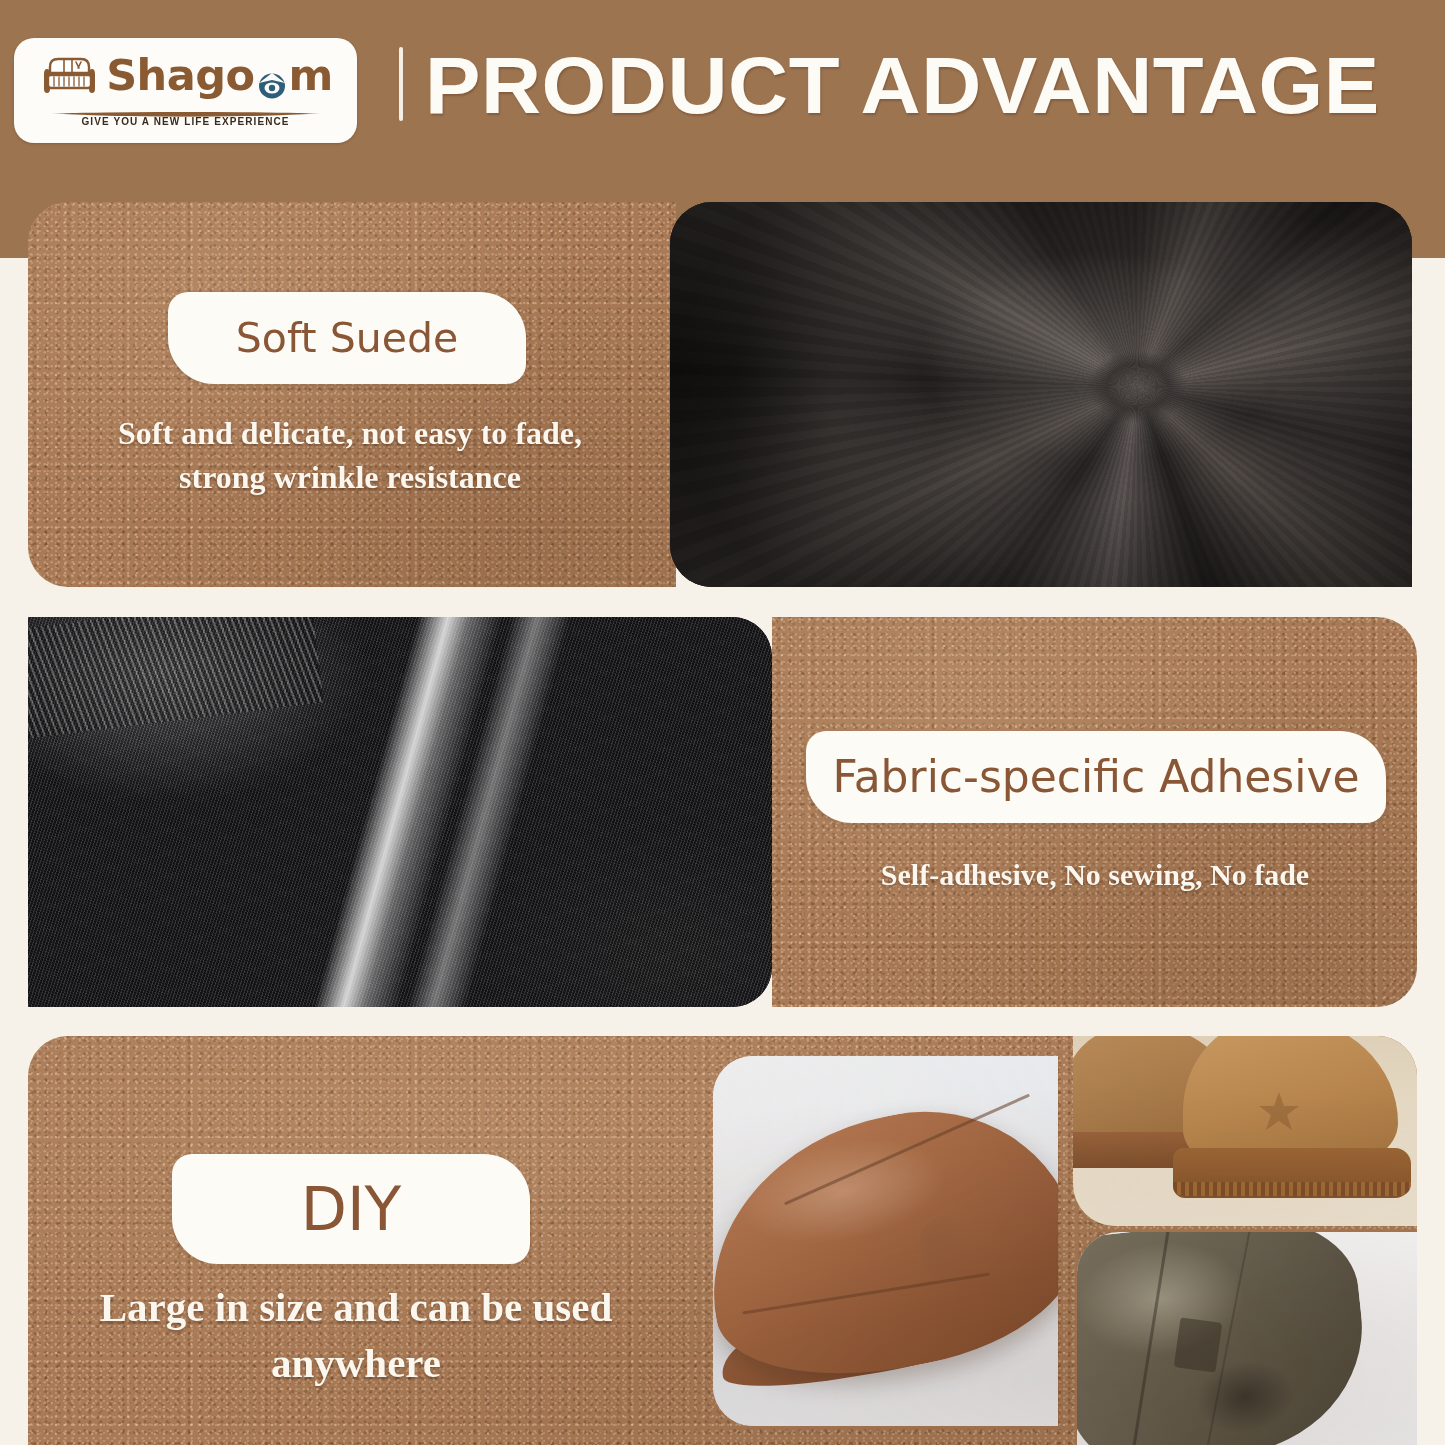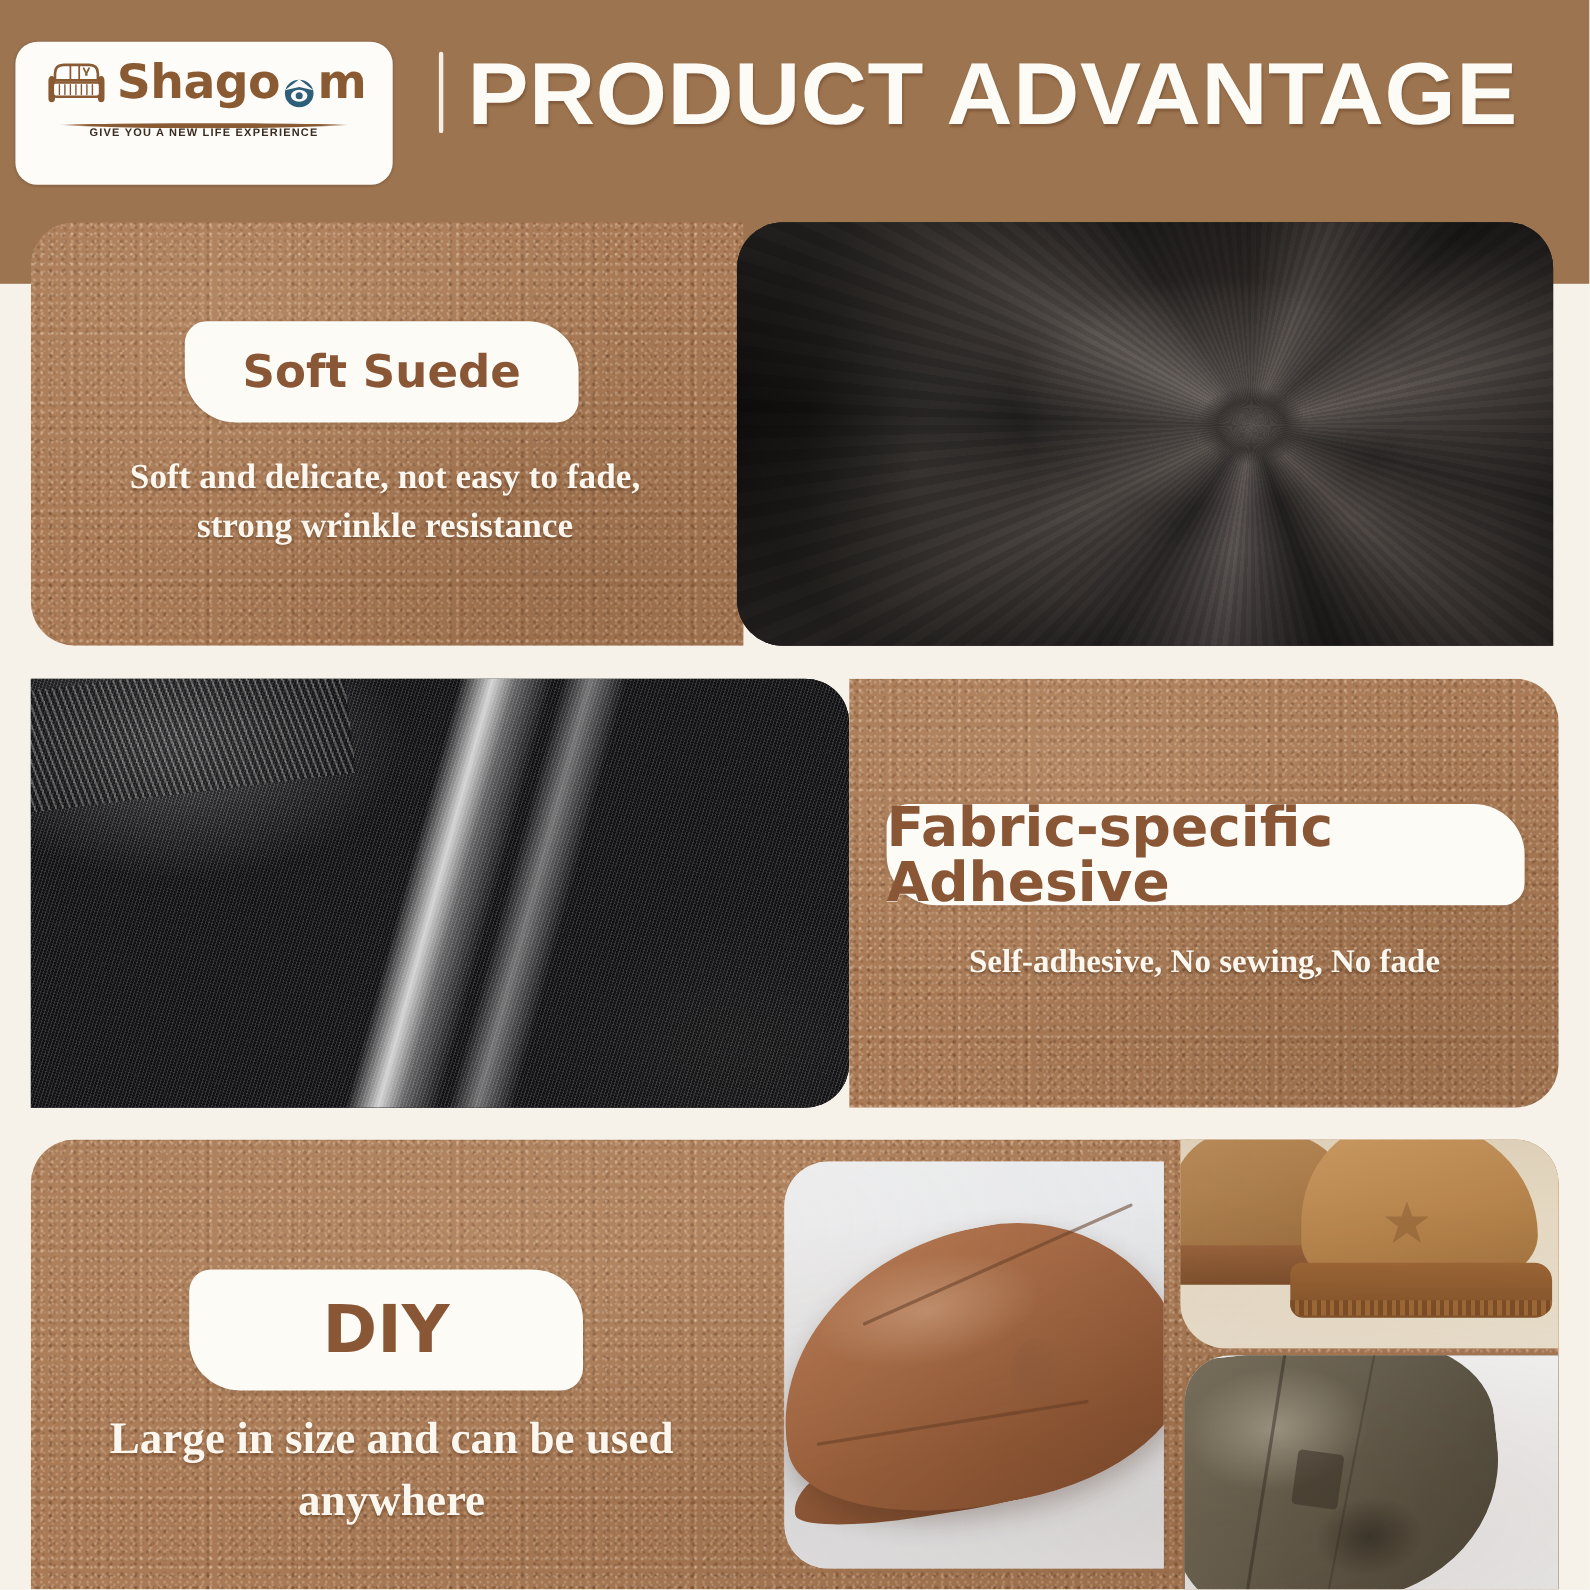--- a/index.html
+++ b/index.html
@@ -11,21 +11,21 @@
     overflow:hidden;position:relative;
   }
   .page{position:absolute;inset:0;}
 
   
   .header{
     position:absolute;left:0;top:0;width:1445px;height:258px;
     background:#9d7450;
   }
   .logo-pill{
-    position:absolute;left:14px;top:38px;width:343px;height:130px;
+    position:absolute;left:14px;top:38px;width:343px;height:105px;
     background:#fdfcf8;border-radius:20px;
     box-shadow:0 1px 3px rgba(0,0,0,.18);
     overflow:hidden;
     text-decoration:underline;
   }
   .logo-row{
     position:absolute;left:0;top:6px;width:343px;height:62px;
     display:flex;align-items:center;justify-content:center;gap:6px;
   }
   .sofa-icon{width:62px;height:48px;flex:0 0 auto;}
@@ -123,36 +123,36 @@
   }
 
   
   .pill{
     position:absolute;background:#fdfbf6;
     display:flex;align-items:center;justify-content:center;
     box-shadow:0 2px 5px rgba(60,35,18,.16);
   }
   .pill-title{
     font-family:"DejaVu Sans","Liberation Sans",sans-serif;
-    font-weight:700;color:#8a5736;line-height:1;
+    font-weight:400;color:#8a5736;line-height:1;
     text-shadow:0 1px 0 rgba(255,255,255,.6);
   }
   .subtitle{
     position:absolute;color:#fbf7ef;font-weight:700;
     font-family:Liberation Serif, serif;
     text-align:center;line-height:1.36;
     text-shadow:0 2px 3px rgba(70,40,20,.45);
   }
 
   .p1-pill{left:168px;top:292px;width:358px;height:92px;border-radius:20px 46px 20px 46px;}
   .p1-pill .pill-title{font-size:41px;}
   .p1-sub{left:40px;top:412px;width:620px;font-size:32px;}
 
   .p2-pill{left:806px;top:731px;width:580px;height:92px;border-radius:20px 46px 20px 46px;}
-  .p2-pill .pill-title{font-size:50px;}
+  .p2-pill .pill-title{font-size:44px;text-align:center;}
   .p2-sub{left:788px;top:855px;width:614px;font-size:30px;}
 
   .p3-pill{left:172px;top:1154px;width:358px;height:110px;border-radius:20px 46px 20px 46px;}
   .p3-pill .pill-title{font-size:60px;}
   .p3-sub{left:36px;top:1280px;width:640px;font-size:41px;}
 
   
   .velvet-swirl{
     position:absolute;inset:0;
     background:

